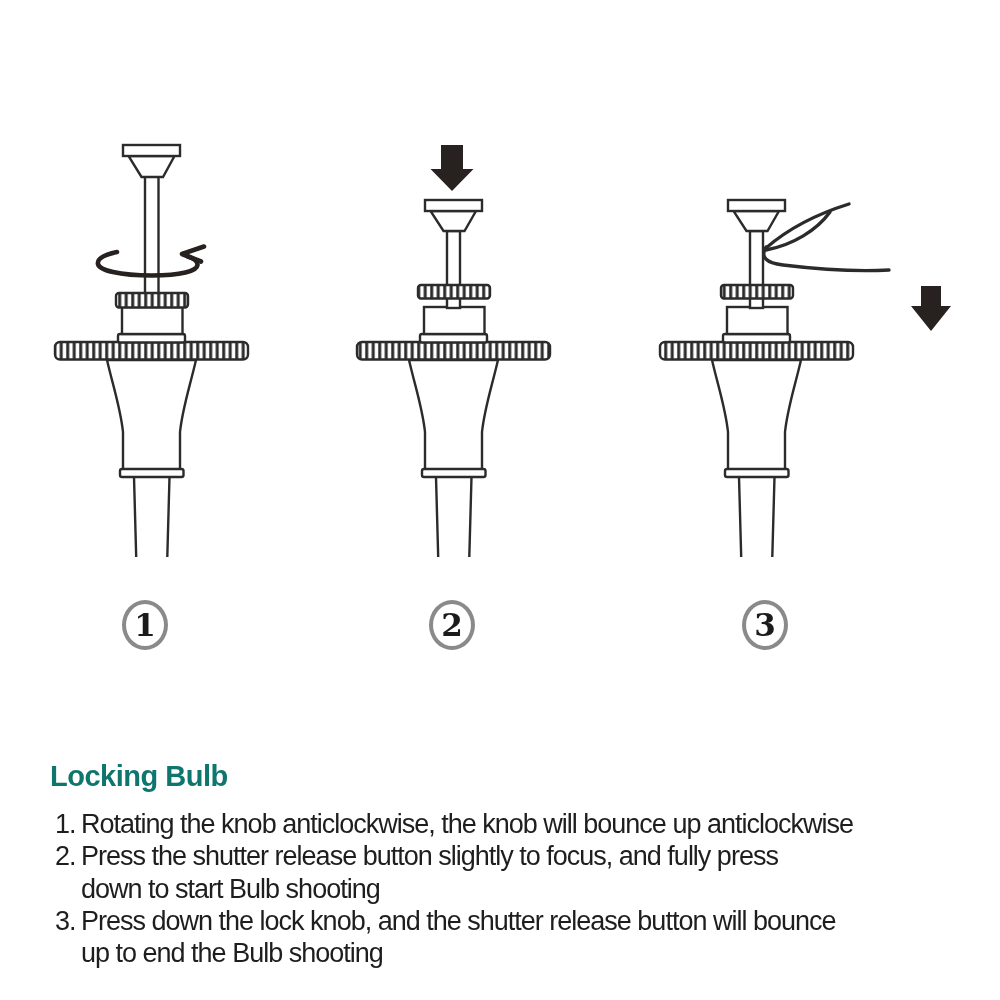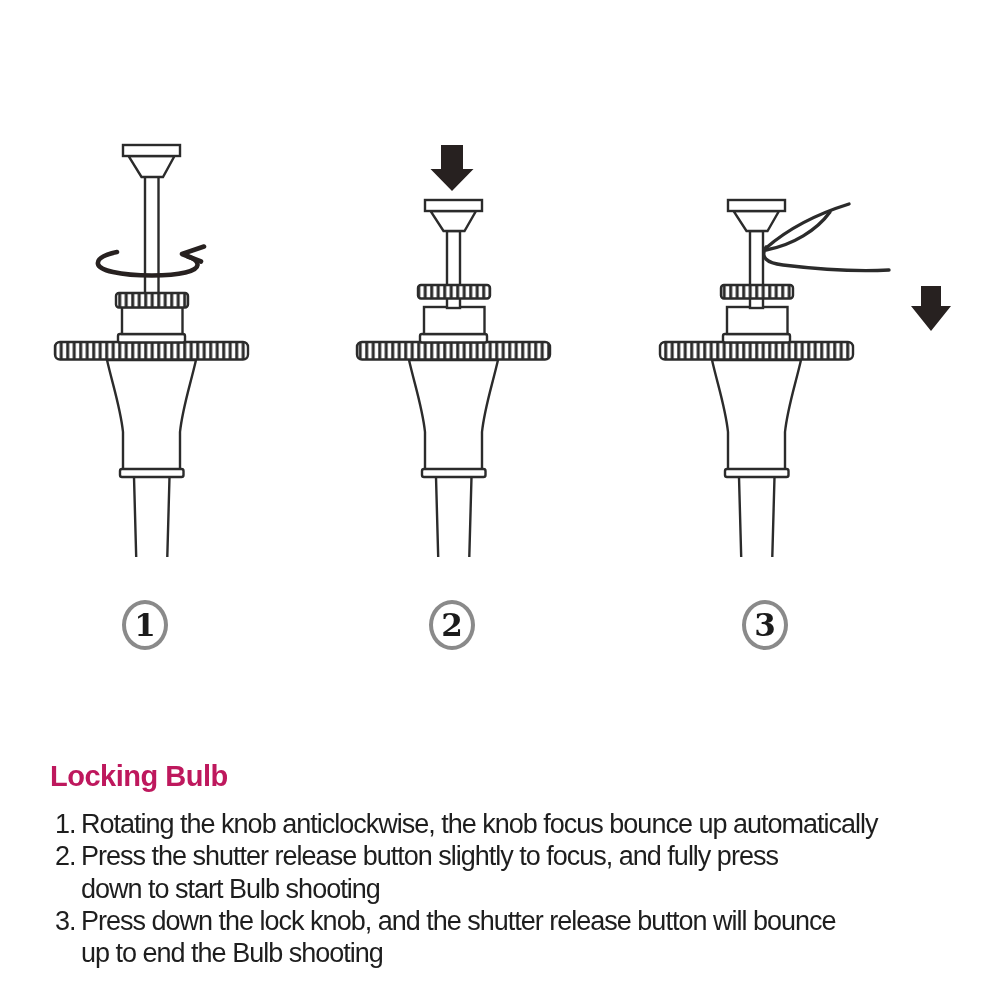--- a/index.html
+++ b/index.html
@@ -6,21 +6,21 @@
   .stage{position:relative;width:1000px;height:1000px;background:#ffffff;overflow:hidden;
          font-family:"Liberation Sans",sans-serif;color:#1e1e1e;}
   .diagram{position:absolute;left:0;top:0;}
   .step-badge{position:absolute;width:38px;height:42px;border:4px solid #8a8a8a;border-radius:50%;
               display:flex;align-items:center;justify-content:center;
               font-family:"DejaVu Serif",serif;font-weight:700;font-size:31px;color:#1b1b1b;}
   .badge-1{left:122px;top:600px;}
   .badge-2{left:429px;top:600px;}
   .badge-3{left:742px;top:600px;}
   .textblock{position:absolute;left:50px;top:760px;width:945px;}
-  .textblock h2{margin:0 0 15px 0;font-size:29px;font-weight:700;letter-spacing:-0.5px;color:#be185d;}
+  .textblock h2{margin:0 0 15px 0;font-size:29px;font-weight:700;letter-spacing:-0.5px;color:#0f766e;}
   .instr-list{list-style:none;margin:0 0 0 5px;padding:0;font-size:27px;line-height:32.3px;letter-spacing:-1px;}
   .instr-list li{display:flex;align-items:flex-start;}
   .instr-marker{flex:0 0 26px;}
   .instr-text{flex:1;white-space:pre-line;}
 </style>
 </head>
 <body>
 
 <div class="stage">
 
@@ -93,21 +93,21 @@
   </div>
   <div class="step-badge badge-3">
     <span>3</span>
   </div>
 
   <div class="textblock">
     <h2>Locking Bulb</h2>
     <ol class="instr-list">
       <li>
         <span class="instr-marker">1.</span>
-        <span class="instr-text">Rotating the knob anticlockwise, the knob focus bounce up automatically</span>
+        <span class="instr-text">Rotating the knob anticlockwise, the knob will bounce up anticlockwise</span>
       </li>
       <li>
         <span class="instr-marker">2.</span>
         <span class="instr-text">Press the shutter release button slightly to focus, and fully press
 down to start Bulb shooting</span>
       </li>
       <li>
         <span class="instr-marker">3.</span>
         <span class="instr-text">Press down the lock knob, and the shutter release button will bounce
 up to end the Bulb shooting</span>

